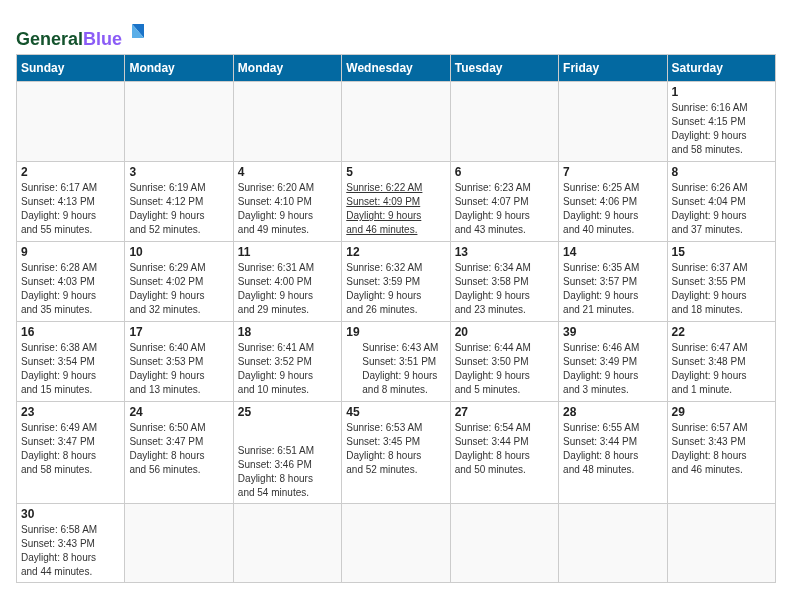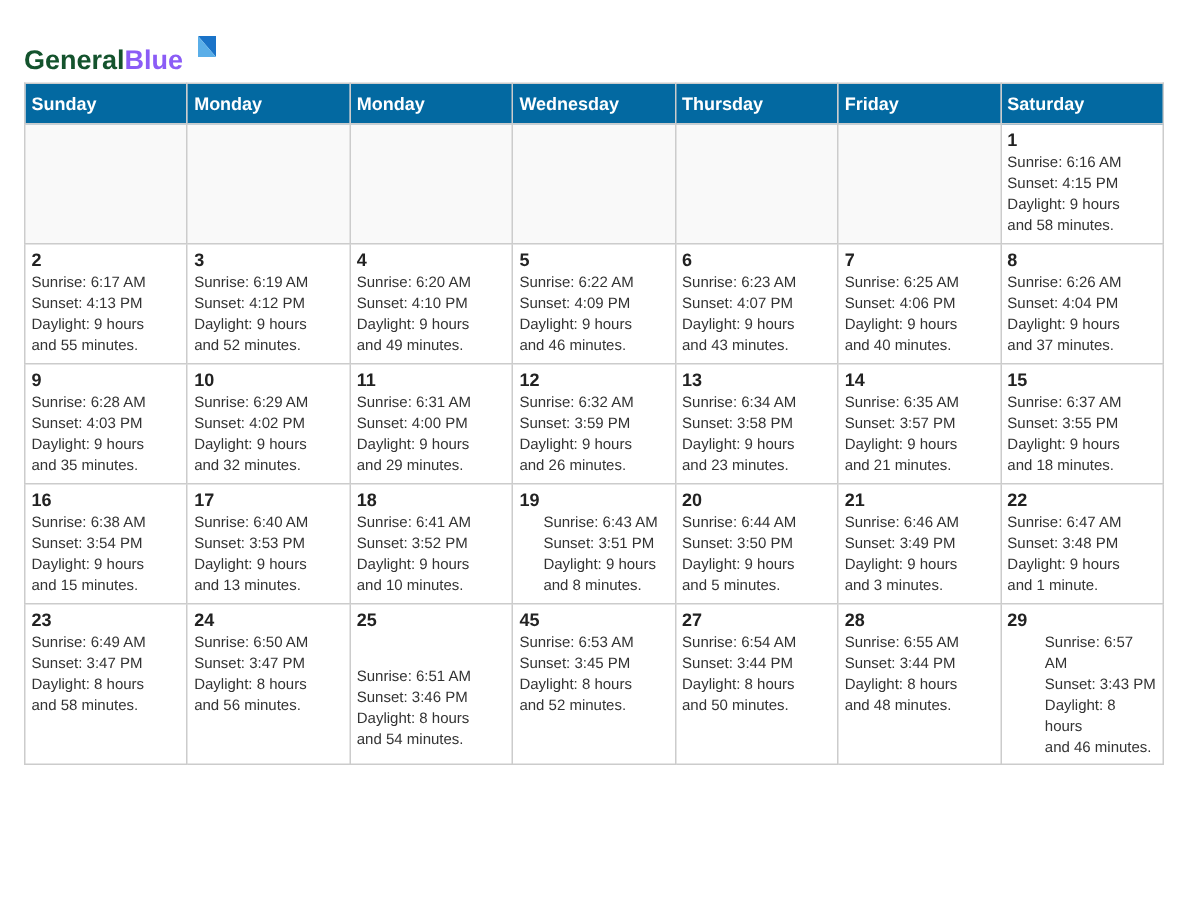--- a/index.html
+++ b/index.html
@@ -114,21 +114,21 @@
   </div>
 </div>
 
 <table class="calendar">
   <thead>
     <tr>
     <th>Sunday</th>
         <th>Monday</th>
         <th>Monday</th>
         <th>Wednesday</th>
-        <th>Thursday</th>
+        <th>Tuesday</th>
         <th>Friday</th>
         <th>Saturday</th>
       </tr>
   </thead>
   <tbody id="calendar-body">
   <tr>
         <td class="empty-cell"></td>
         <td class="empty-cell"></td>
         <td class="empty-cell"></td>
         <td class="empty-cell"></td>
@@ -159,21 +159,21 @@
         </td>
         <td>
           <span class="day-number">4</span>
           <div class="day-info" style="white-space: pre-line;">Sunrise: 6:20 AM
 Sunset: 4:10 PM
 Daylight: 9 hours
 and 49 minutes.</div>
         </td>
         <td>
           <span class="day-number">5</span>
-          <div class="day-info" style="white-space: pre-line;">Sunrise: 6:22 AM
+          <div class="day-info" style="white-space: pre-line; text-decoration: underline;">Sunrise: 6:22 AM
 Sunset: 4:09 PM
 Daylight: 9 hours
 and 46 minutes.</div>
         </td>
         <td>
           <span class="day-number">6</span>
           <div class="day-info" style="white-space: pre-line;">Sunrise: 6:23 AM
 Sunset: 4:07 PM
 Daylight: 9 hours
 and 43 minutes.</div>
@@ -274,21 +274,21 @@
 and 8 minutes.</div>
         </td>
         <td>
           <span class="day-number">20</span>
           <div class="day-info" style="white-space: pre-line;">Sunrise: 6:44 AM
 Sunset: 3:50 PM
 Daylight: 9 hours
 and 5 minutes.</div>
         </td>
         <td>
-          <span class="day-number">21</span>
+          <span class="day-number">39</span>
           <div class="day-info" style="white-space: pre-line;">Sunrise: 6:46 AM
 Sunset: 3:49 PM
 Daylight: 9 hours
 and 3 minutes.</div>
         </td>
         <td>
           <span class="day-number">22</span>
           <div class="day-info" style="white-space: pre-line;">Sunrise: 6:47 AM
 Sunset: 3:48 PM
 Daylight: 9 hours
@@ -333,20 +333,35 @@
         </td>
         <td>
           <span class="day-number">28</span>
           <div class="day-info" style="white-space: pre-line;">Sunrise: 6:55 AM
 Sunset: 3:44 PM
 Daylight: 8 hours
 and 48 minutes.</div>
         </td>
         <td>
           <span class="day-number">29</span>
-          <div class="day-info" style="white-space: pre-line; margin-left: 25px;">Sunrise: 6:57 AM
+          <div class="day-info" style="white-space: pre-line;">Sunrise: 6:57 AM
 Sunset: 3:43 PM
 Daylight: 8 hours
 and 46 minutes.</div>
         </td>
+      </tr>
+      <tr class="last-row">
+        <td>
+          <span class="day-number">30</span>
+          <div class="day-info" style="white-space: pre-line;">Sunrise: 6:58 AM
+Sunset: 3:43 PM
+Daylight: 8 hours
+and 44 minutes.</div>
+        </td>
+        <td class="empty-cell"></td>
+        <td class="empty-cell"></td>
+        <td class="empty-cell"></td>
+        <td class="empty-cell"></td>
+        <td class="empty-cell"></td>
+        <td class="empty-cell"></td>
       </tr>
     </tbody>
 </table>
 
 </body></html>

